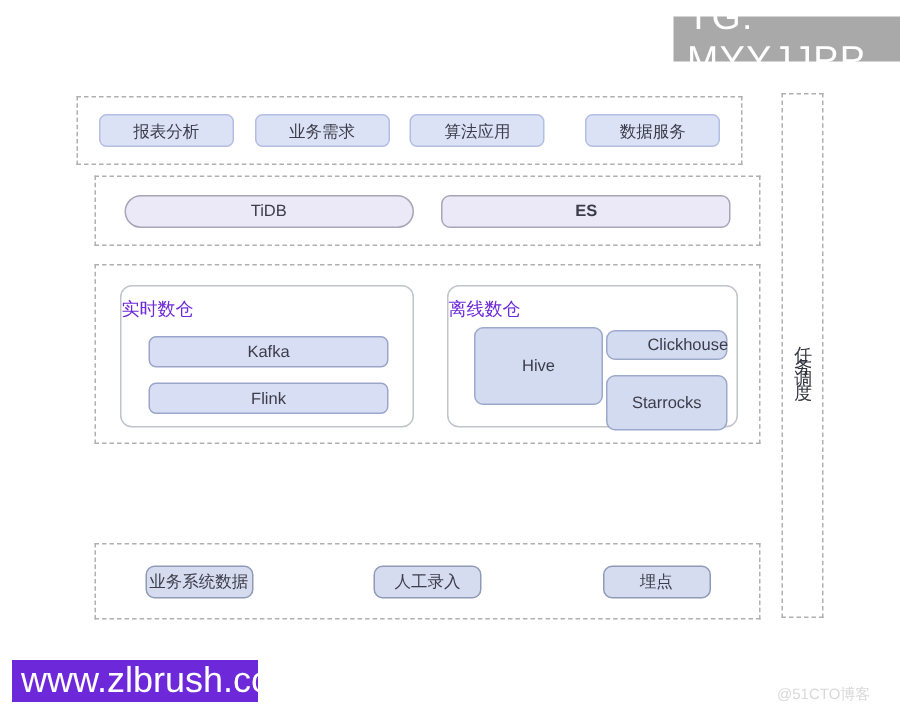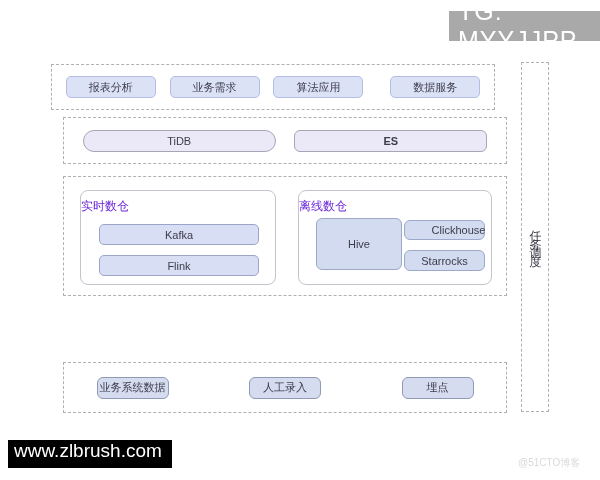--- a/index.html
+++ b/index.html
@@ -47,21 +47,21 @@
     position:absolute;left:521px;top:62px;width:28px;height:350px;
     border:1px dashed #b0b0b2;box-sizing:border-box;
     display:flex;align-items:center;justify-content:center;
   }
   .scheduler .vtext{
     writing-mode:vertical-rl;letter-spacing:8px;font-size:12px;color:#33333f;
   }
   
   .site-bar{
     position:absolute;left:8px;top:440px;width:164px;height:28px;
-    background:#000000;color:#ffffff;font-size:19px;
+    background:#6d28d9;color:#ffffff;font-size:24px;
     display:flex;align-items:flex-start;padding-left:6px;box-sizing:border-box;
   }
   .credit{
     position:absolute;left:518px;top:436px;font-size:10px;color:#d9d9d9;margin-top:20px;
   }
 </style>
 </head>
 <body>
 
 <div class="page">
@@ -87,21 +87,21 @@
     <div class="subpanel" style="left:16px;top:13px;width:196px;height:95px;">
       <div class="title">实时数仓</div>
       <div class="node c-rt abs" style="left:18px;top:33px;width:160px;height:21px;">Kafka</div>
       <div class="node c-rt abs" style="left:18px;top:64px;width:160px;height:21px;">Flink</div>
     </div>
 
     <div class="subpanel" style="left:234px;top:13px;width:194px;height:95px;">
       <div class="title">离线数仓</div>
       <div class="node c-off abs" style="left:17px;top:27px;width:86px;height:52px;">Hive</div>
       <div class="node c-off abs" style="left:105px;top:29px;width:81px;height:20px;padding-left:28px;">Clickhouse</div>
-      <div class="node c-off abs" style="left:105px;top:59px;width:81px;height:21px;">Starrocks</div>
+      <div class="node c-off abs" style="left:105px;top:59px;width:81px;height:37px;">Starrocks</div>
     </div>
   </div>
 
 
   <div class="dashed row-flex" style="left:63px;top:362px;width:444px;height:51px;gap:48px;">
     <div class="node c-src" style="width:72px;height:22px;">业务系统数据</div>
     <div class="node c-src" style="width:72px;height:22px;">人工录入</div>
     <div class="node c-src" style="width:72px;height:22px;">埋点</div>
   </div>
 

